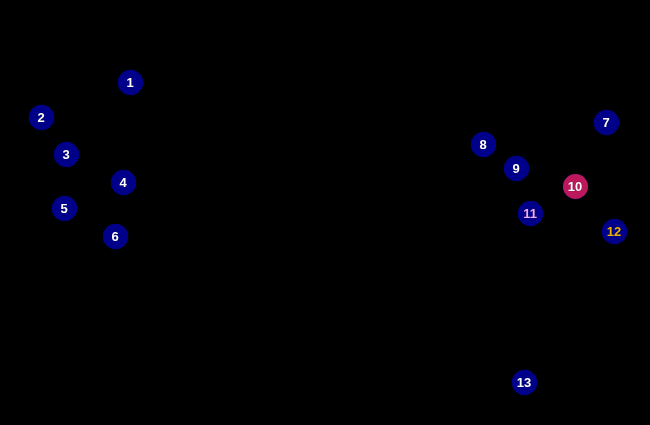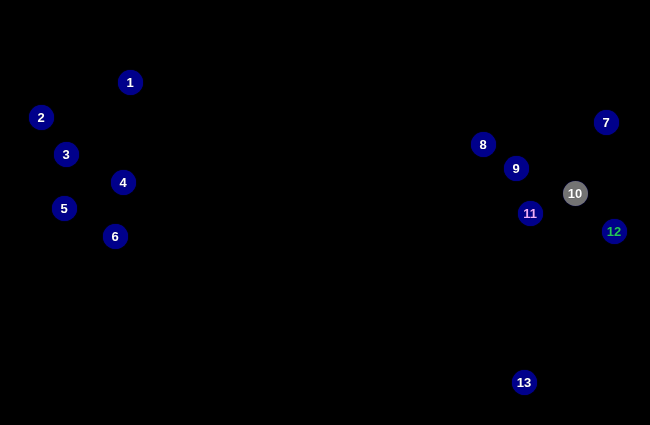--- a/index.html
+++ b/index.html
@@ -42,17 +42,17 @@
 <div class="stage" style="width: 650px; height: 425px; background: rgb(0, 0, 0);">
     <div class="marker" style="width: 25px; height: 25px; left: 117.5px; top: 69.5px; background: rgb(0, 0, 139); color: rgb(255, 255, 255);">1</div>
     <div class="marker" style="width: 25px; height: 25px; left: 28.5px; top: 104.5px; background: rgb(0, 0, 139); color: rgb(255, 255, 255);">2</div>
     <div class="marker" style="width: 25px; height: 25px; left: 53.5px; top: 141.5px; background: rgb(0, 0, 139); color: rgb(255, 255, 255);">3</div>
     <div class="marker" style="width: 25px; height: 25px; left: 110.5px; top: 169.5px; background: rgb(0, 0, 139); color: rgb(255, 255, 255);">4</div>
     <div class="marker" style="width: 25px; height: 25px; left: 51.5px; top: 195.5px; background: rgb(0, 0, 139); color: rgb(255, 255, 255);">5</div>
     <div class="marker" style="width: 25px; height: 25px; left: 102.5px; top: 223.5px; background: rgb(0, 0, 139); color: rgb(255, 255, 255);">6</div>
     <div class="marker" style="width: 25px; height: 25px; left: 593.5px; top: 109.5px; background: rgb(0, 0, 139); color: rgb(255, 255, 255);">7</div>
     <div class="marker" style="width: 25px; height: 25px; left: 470.5px; top: 131.5px; background: rgb(0, 0, 139); color: rgb(255, 255, 255);">8</div>
     <div class="marker" style="width: 25px; height: 25px; left: 503.5px; top: 155.5px; background: rgb(0, 0, 139); color: rgb(255, 255, 255);">9</div>
-    <div class="marker" style="width: 25px; height: 25px; left: 562.5px; top: 173.5px; background: #737373; color: rgb(255, 255, 255); margin-top: 7px;">10</div>
+    <div class="marker" style="width: 25px; height: 25px; left: 562.5px; top: 173.5px; background: #be185d; color: rgb(255, 255, 255);">10</div>
     <div class="marker" style="width: 25px; height: 25px; left: 517.5px; top: 200.5px; background: rgb(0, 0, 139); color: #f0abfc;">11</div>
-    <div class="marker" style="width: 25px; height: 25px; left: 601.5px; top: 218.5px; background: rgb(0, 0, 139); color: #22c55e;">12</div>
+    <div class="marker" style="width: 25px; height: 25px; left: 601.5px; top: 218.5px; background: rgb(0, 0, 139); color: #eab308;">12</div>
     <div class="marker" style="width: 25px; height: 25px; left: 511.5px; top: 369.5px; background: rgb(0, 0, 139); color: rgb(255, 255, 255);">13</div>
   </div>
 
 </body></html>

